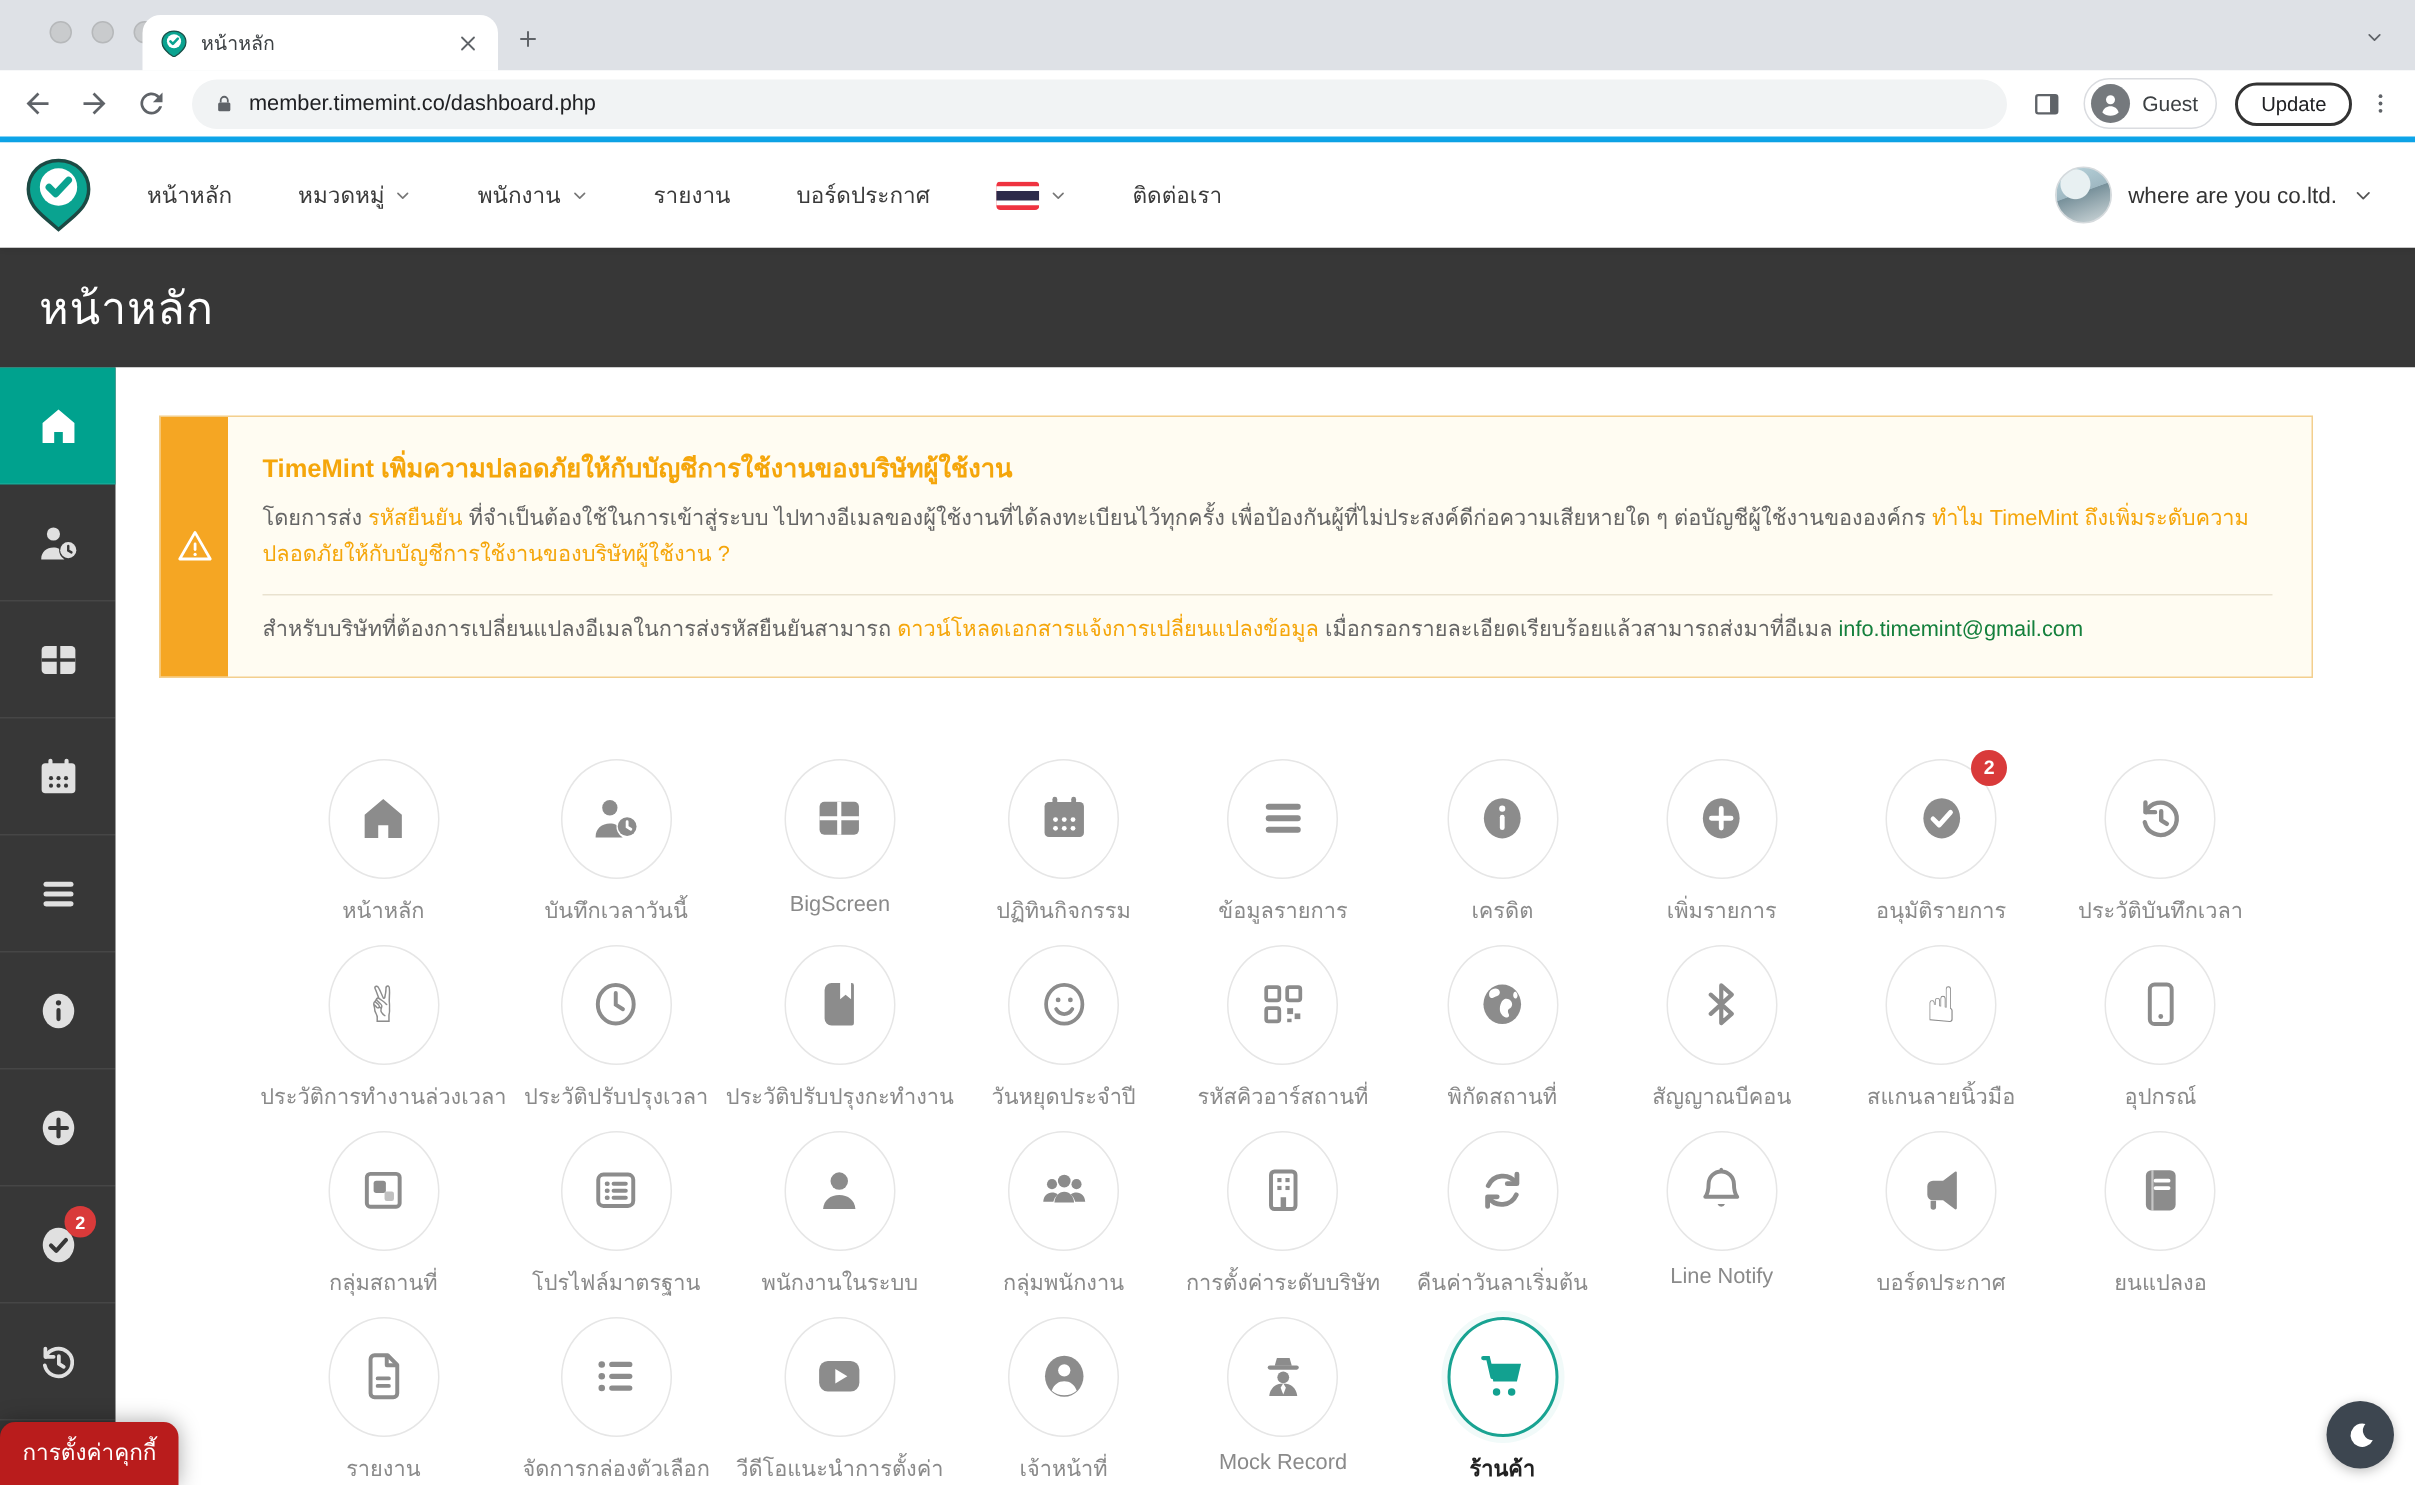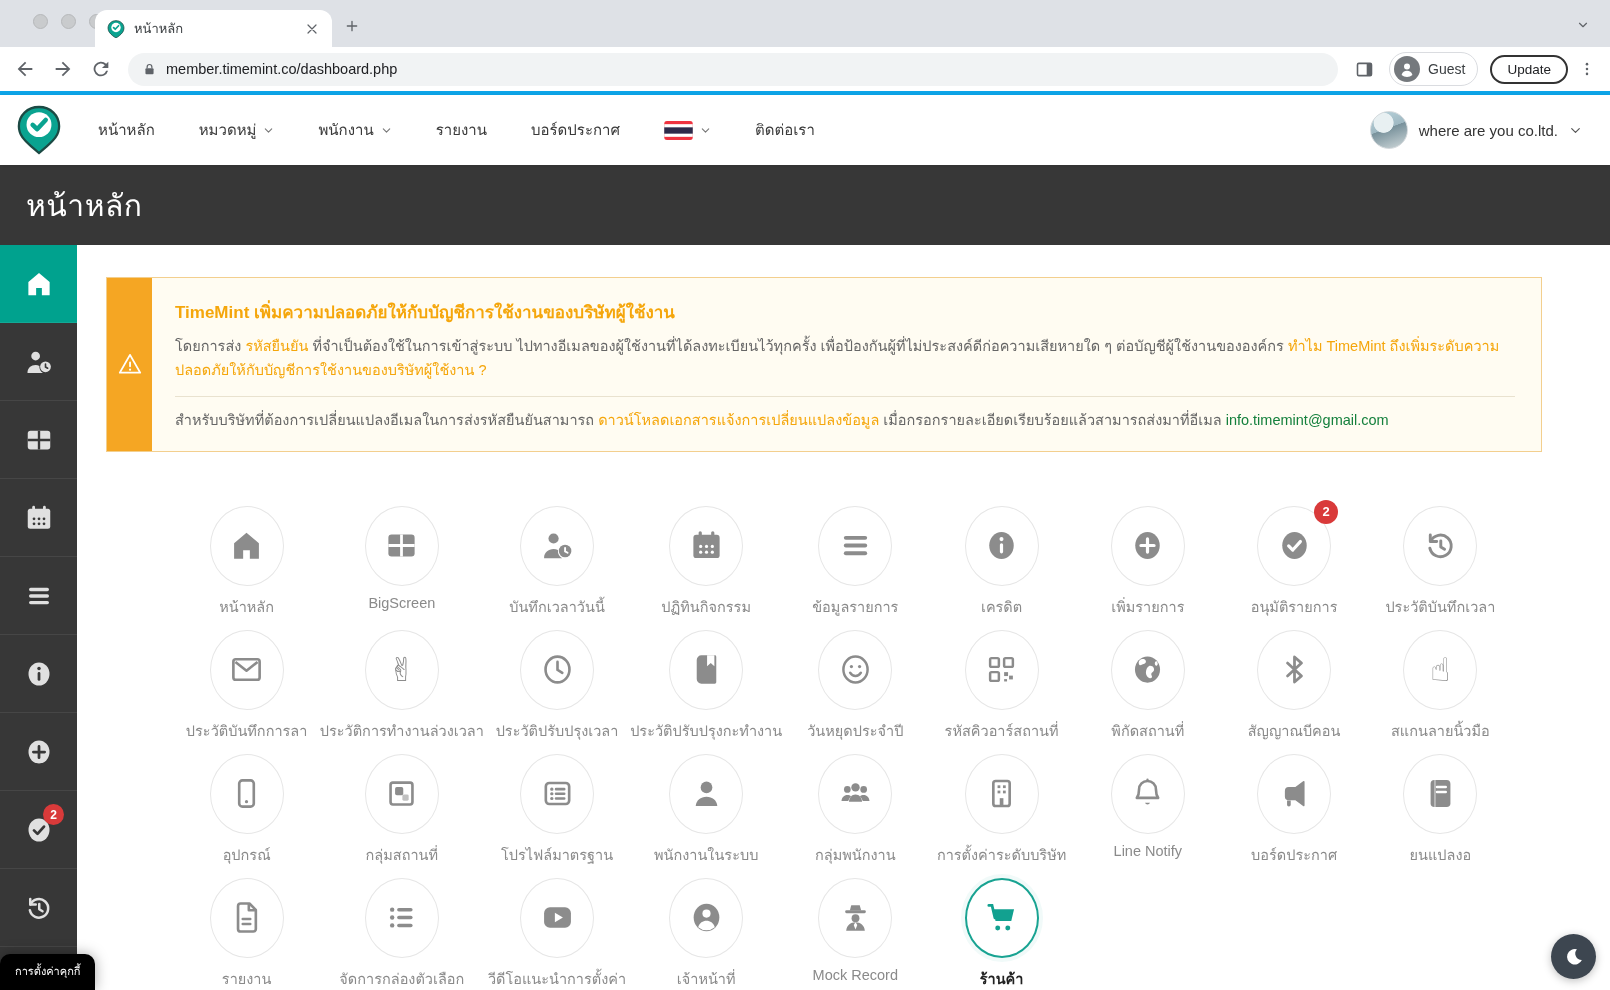--- a/index.html
+++ b/index.html
@@ -99,22 +99,22 @@
   .gcircle svg { width:35px; height:35px; }
   .gcircle .glyph { font-size:33px; line-height:1; font-family:"DejaVu Sans", sans-serif; }
   .glabel { margin-top:9px; font-size:14.5px; color:#8a8a8a; white-space:nowrap; }
   .gbadge { position:absolute; top:-7px; right:-8px; min-width:24px; height:24px; border-radius:12px;
             background:#d93a3a; color:#fff; font-size:13px; font-weight:bold;
             display:flex; align-items:center; justify-content:center; padding:0 5px; }
   .gitem.accent .gcircle { border:2px solid #19a392; color:#12a190; box-shadow:0 0 0 4px rgba(25,163,146,.06); }
   .gitem.accent .glabel { color:#222; font-weight:bold; }
 
   
-  .cookie-pill { position:absolute; left:0; bottom:0; background:#000000; color:#fff;
-                 font-size:11px; padding:8px 15px 10px; border-radius:10px 10px 0 0;
+  .cookie-pill { position:absolute; left:0; bottom:0; background:#b91c1c; color:#fff;
+                 font-size:15px; padding:8px 15px 10px; border-radius:10px 10px 0 0;
                  box-shadow:0 0 14px rgba(0,0,0,.35); z-index:6; white-space:nowrap; }
   .moon-btn { position:absolute; right:14px; bottom:11px; width:45px; height:45px; border-radius:50%;
               background:#3d4650; display:flex; align-items:center; justify-content:center; z-index:6;
               cursor:pointer; box-shadow:0 2px 8px rgba(0,0,0,.25); }
   .moon-btn svg { width:22px; height:22px; }
 </style>
 </head>
 <body>
 
 <div class="tabstrip">
@@ -352,36 +352,36 @@
         <div class="gcircle">
           <svg viewBox="0 0 24 24">
             <path d="M12 3.2 3.5 10.4V21h6.2v-5.8h4.6V21h6.2V10.4Z" fill="currentColor"></path>
           </svg>
         </div>
         <div class="glabel">หน้าหลัก</div>
       </div>
       <div class="gitem">
         <div class="gcircle">
           <svg viewBox="0 0 24 24">
-            <rect x="3" y="4.5" width="18" height="15" rx="2.2" fill="currentColor"></rect>
-            <path d="M12 4.5v15M3 12h18" style="stroke:var(--icon-bg,#fff)" fill="none" stroke-width="1.9"></path>
-          </svg>
-        </div>
-        <div class="glabel">BigScreen</div>
-      </div>
-      <div class="gitem">
-        <div class="gcircle">
-          <svg viewBox="0 0 24 24">
             <circle cx="9.3" cy="7.2" r="3.5" fill="currentColor"></circle>
             <path d="M2.8 20.8v-.4c0-3.6 2.9-6 6.5-6 1.1 0 2.1.2 3 .7a6.3 6.3 0 0 0 2.9 5.7Z" fill="currentColor"></path>
             <circle cx="17.2" cy="15.8" r="4.3" fill="currentColor"></circle>
             <path d="M17.2 13.6v2.4l1.7 1" style="stroke:var(--icon-bg,#fff)" fill="none" stroke-width="1.3" stroke-linecap="round"></path>
           </svg>
         </div>
         <div class="glabel">บันทึกเวลาวันนี้</div>
+      </div>
+      <div class="gitem">
+        <div class="gcircle">
+          <svg viewBox="0 0 24 24">
+            <rect x="3" y="4.5" width="18" height="15" rx="2.2" fill="currentColor"></rect>
+            <path d="M12 4.5v15M3 12h18" style="stroke:var(--icon-bg,#fff)" fill="none" stroke-width="1.9"></path>
+          </svg>
+        </div>
+        <div class="glabel">BigScreen</div>
       </div>
       <div class="gitem">
         <div class="gcircle">
           <svg viewBox="0 0 24 24">
             <rect x="3" y="4.6" width="18" height="16" rx="2" fill="currentColor"></rect>
             <rect x="6.6" y="2.2" width="2.2" height="4.2" rx="1.1" fill="currentColor"></rect>
             <rect x="15.2" y="2.2" width="2.2" height="4.2" rx="1.1" fill="currentColor"></rect>
             <g style="fill:var(--icon-bg,#fff)">
               <circle cx="8" cy="12.6" r="1.1"></circle>
               <circle cx="12" cy="12.6" r="1.1"></circle>
@@ -440,29 +440,20 @@
               <path d="M5 4.8v4.4h4.4"></path>
               <path d="M5.2 9.2A7.4 7.4 0 1 1 4.7 13.8"></path>
               <path d="M12.2 8.8v4.2l2.6 1.6"></path>
             </g>
           </svg>
         </div>
         <div class="glabel">ประวัติบันทึกเวลา</div>
       </div>
       <div class="gitem">
         <div class="gcircle">
-          <svg viewBox="0 0 24 24">
-            <rect x="3" y="5" width="18" height="14" rx="1.6" fill="none" stroke="currentColor" stroke-width="1.8"></rect>
-            <path d="m4.4 6.8 7.6 6 7.6-6" fill="none" stroke="currentColor" stroke-width="1.8" stroke-linejoin="round"></path>
-          </svg>
-        </div>
-        <div class="glabel">ประวัติบันทึกการลา</div>
-      </div>
-      <div class="gitem">
-        <div class="gcircle">
           <span class="glyph">✌</span>
         </div>
         <div class="glabel">ประวัติการทำงานล่วงเวลา</div>
       </div>
       <div class="gitem">
         <div class="gcircle">
           <svg viewBox="0 0 24 24">
             <ellipse cx="12" cy="12" rx="8.2" ry="8.8" fill="none" stroke="currentColor" stroke-width="1.8"></ellipse>
             <path d="M12 6.8v5.4l3.3 2.1" fill="none" stroke="currentColor" stroke-width="1.8" stroke-linecap="round"></path>
           </svg>
@@ -595,20 +586,33 @@
               <rect x="13" y="10" width="1.9" height="1.9"></rect>
               <rect x="10.8" y="15.2" width="2.5" height="5.4"></rect>
             </g>
           </svg>
         </div>
         <div class="glabel">การตั้งค่าระดับบริษัท</div>
       </div>
       <div class="gitem">
         <div class="gcircle">
           <svg viewBox="0 0 24 24">
+            <g fill="none" stroke="currentColor" stroke-width="2.2" stroke-linecap="round" stroke-linejoin="round">
+              <path d="M18.3 8.7A7.3 7.3 0 0 0 5.6 9.9"></path>
+              <path d="M18.7 4.6V9h-4.4"></path>
+              <path d="M5.7 15.3A7.3 7.3 0 0 0 18.4 14.1"></path>
+              <path d="M5.3 19.4V15h4.4"></path>
+            </g>
+          </svg>
+        </div>
+        <div class="glabel">คืนค่าวันลาเริ่มต้น</div>
+      </div>
+      <div class="gitem">
+        <div class="gcircle">
+          <svg viewBox="0 0 24 24">
             <path d="M12 3.4a5.8 5.8 0 0 1 5.8 5.8c0 3.3.7 4.7 1.5 5.8H4.7c.8-1.1 1.5-2.5 1.5-5.8A5.8 5.8 0 0 1 12 3.4Z" fill="none" stroke="currentColor" stroke-width="1.8" stroke-linejoin="round"></path>
             <path d="M10.3 18.3a1.8 1.8 0 0 0 3.4 0Z" fill="currentColor"></path>
             <rect x="11.2" y="1.7" width="1.6" height="2" rx=".8" fill="currentColor"></rect>
           </svg>
         </div>
         <div class="glabel">Line Notify</div>
       </div>
       <div class="gitem">
         <div class="gcircle">
           <svg viewBox="0 0 24 24">

